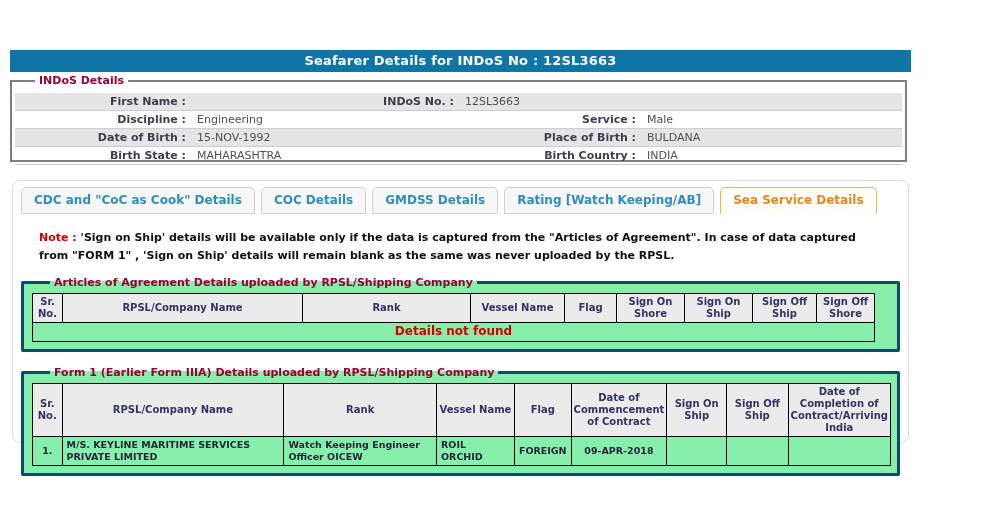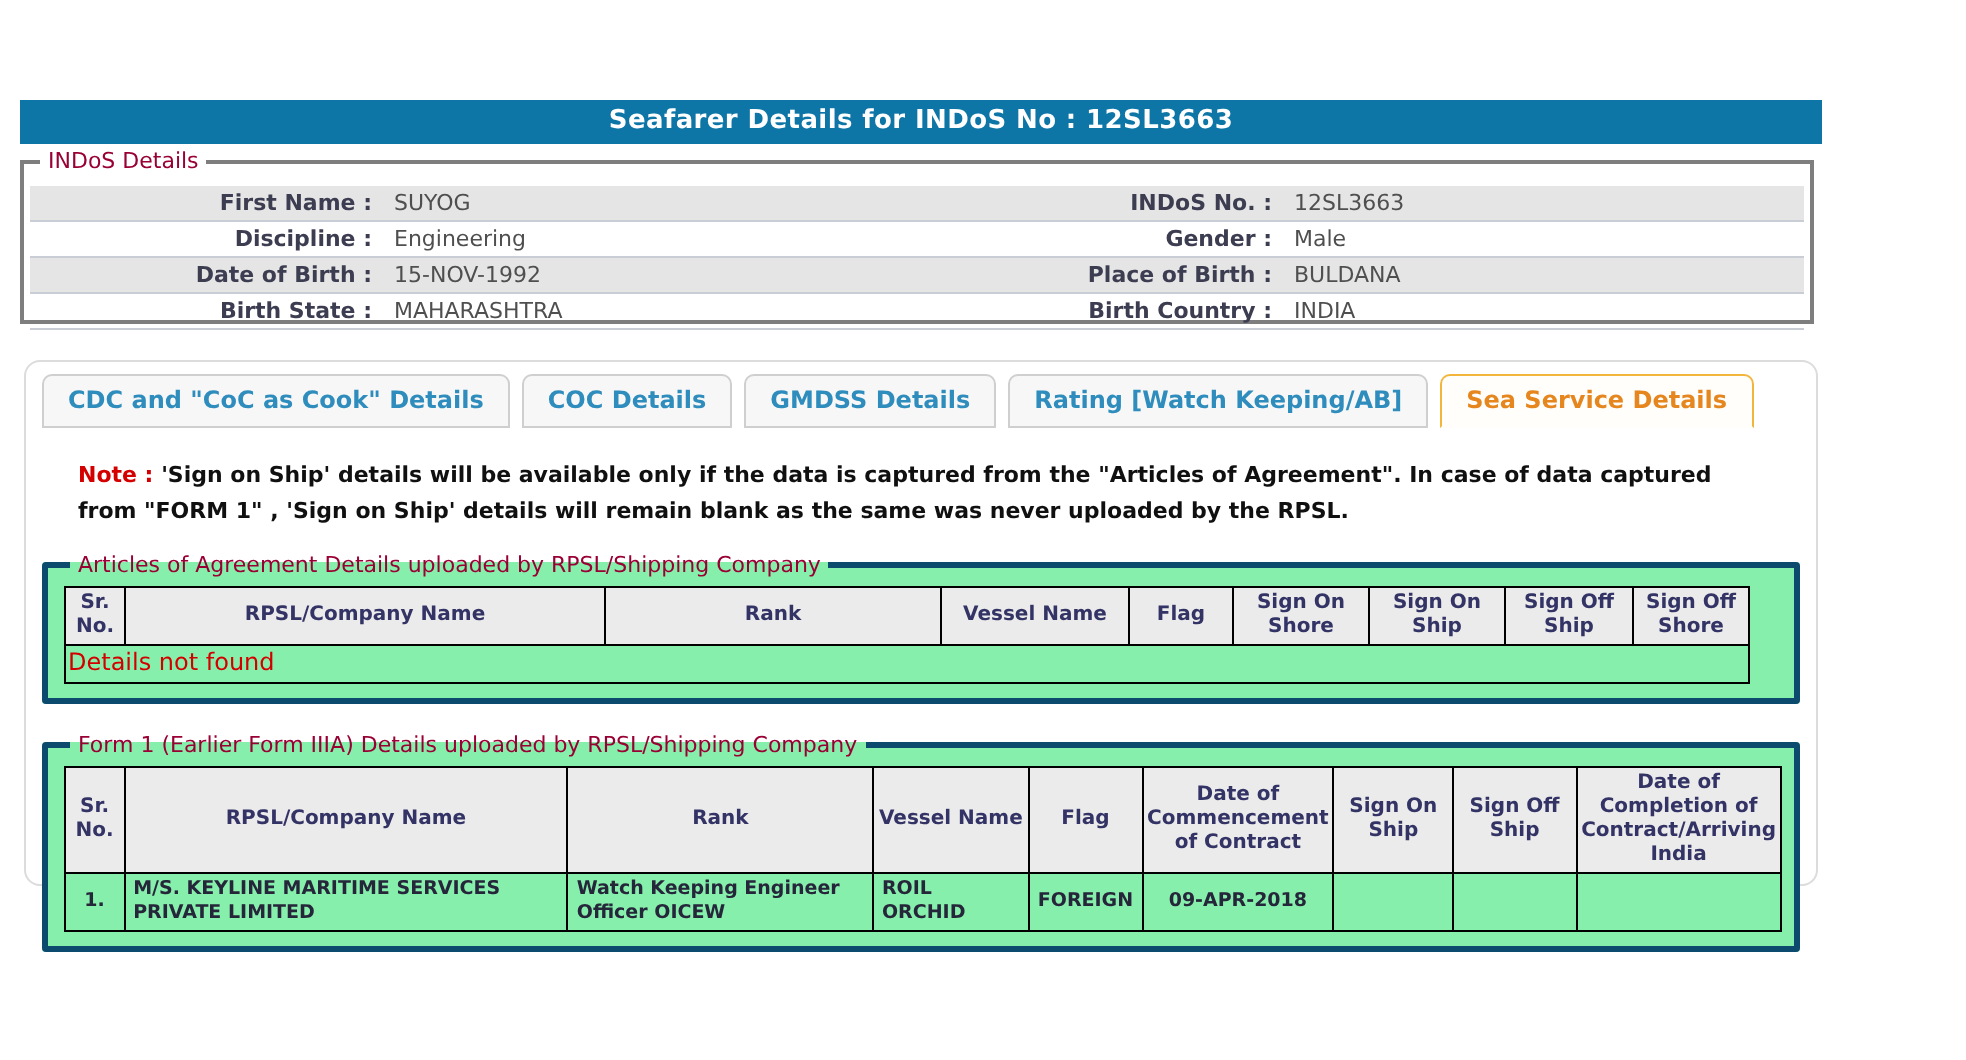--- a/index.html
+++ b/index.html
@@ -15,22 +15,22 @@
     font-size:13px; text-align:center; line-height:22px; letter-spacing:.2px;
   }
 
   
   fieldset.indos {
     position:absolute; left:10px; top:74px; width:897px; height:88px;
     border:2px solid #7e7e7e; background:#fff; margin:0; padding:6px 3px 2px;
     box-sizing:border-box;
   }
   fieldset.indos legend, fieldset.section legend {
-    color:var(--accent-maroon,#990033); font-weight:normal; font-size:11px;
-    padding:0 4px; margin-left:5px;
+    color:var(--accent-maroon,#990033); font-weight:bold; font-size:11px;
+    padding:0 4px; margin-left:20px;
   }
   .indos-row {
     display:grid; grid-template-columns:178px 268px 182px auto;
     height:17px; line-height:16px; font-size:11px;
     border-bottom:1px solid #c9ced6; align-items:center;
   }
   .indos-row.alt { background:#e5e5e5; }
   .indos-row .lab { text-align:right; font-weight:bold; color:#3d3d52; padding-right:7px; white-space:nowrap; }
   .indos-row .val { color:#4f4f4f; padding-left:4px; white-space:nowrap; }
 
@@ -65,43 +65,42 @@
   table.grid th {
     background:#ebebeb; color:var(--table-header-navy,#333366);
     font-size:10px; font-weight:bold; text-align:center; padding:2px 2px; line-height:1.2;
   }
   table.grid td {
     font-size:9.5px; font-weight:bold; color:#26263a; padding:2px 4px; line-height:1.3;
     height:16px;
   }
   td.c { text-align:center; }
   tr.empty-row td {
-    color:var(--note-red,#d40000); font-size:12px; font-weight:normal;
-    padding:1px; height:14px;
+    color:var(--note-red,#d40000); font-size:12px; font-weight:bold;
+    text-align:center; padding:1px; height:14px;
   }
 </style>
 </head>
 <body>
 
 <div class="page">
 
   <div class="titlebar">Seafarer Details for INDoS No : 12SL3663</div>
 
   <fieldset class="indos">
     <legend>INDoS Details</legend>
     <div class="indos-row alt">
       <span class="lab">First Name :</span>
-      <span class="val">SUYOG</span>
       <span class="lab">INDoS No. :</span>
       <span class="val">12SL3663</span>
     </div>
     <div class="indos-row">
       <span class="lab">Discipline :</span>
       <span class="val">Engineering</span>
-      <span class="lab">Gender :</span>
+      <span class="lab">Service :</span>
       <span class="val">Male</span>
     </div>
     <div class="indos-row alt">
       <span class="lab">Date of Birth :</span>
       <span class="val">15-NOV-1992</span>
       <span class="lab">Place of Birth :</span>
       <span class="val">BULDANA</span>
     </div>
     <div class="indos-row">
       <span class="lab">Birth State :</span>

